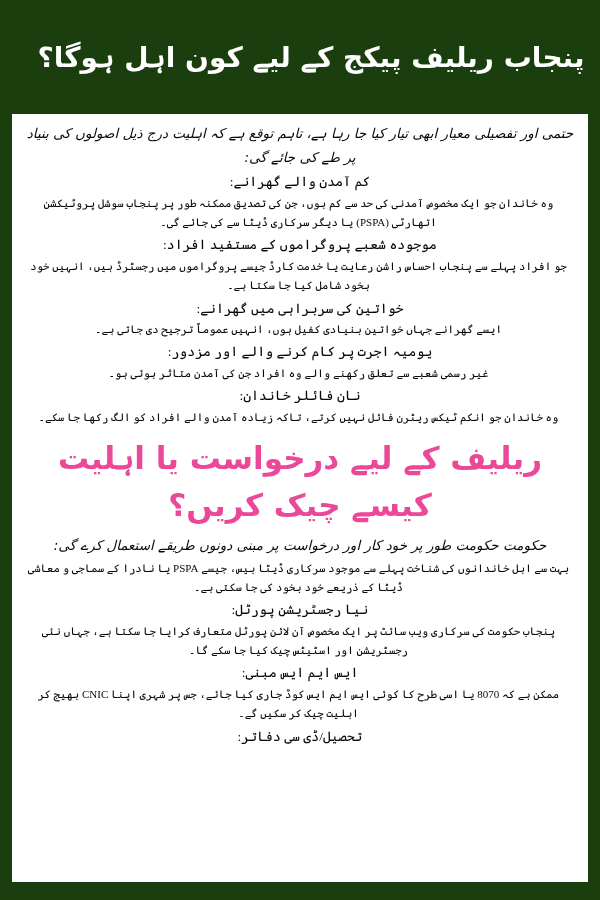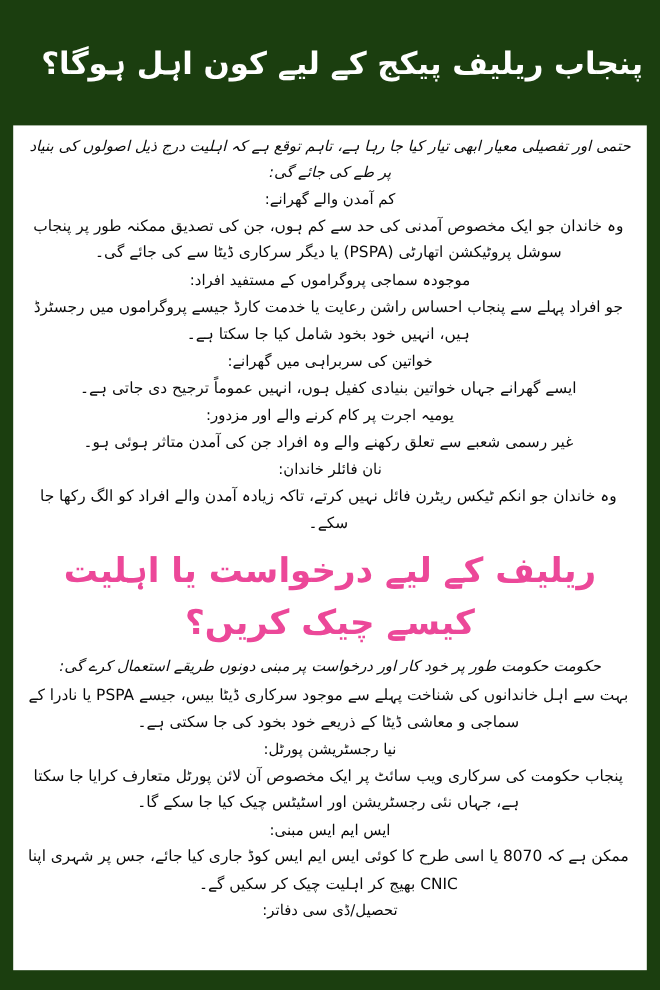--- a/index.html
+++ b/index.html
@@ -52,28 +52,29 @@
     overflow: hidden;
   }
   .intro-line {
     font-size: 13.5px;
     line-height: 1.75;
     margin: 0 0 1px 0;
     font-style: italic;
   }
   .section-block {
     margin: 0;
+    font-family: Liberation Serif, serif;
   }
   .section-heading {
     font-size: 13.5px;
     line-height: 1.75;
     margin: 0;
   }
   .section-body {
-    font-size: 14px;
+    font-size: 11px;
     line-height: 1.75;
     margin: 0 3px 1px 0;
   }
   .red-heading {
     color: #ec4899;
     font-size: 31px;
     font-weight: bold;
     line-height: 1.5;
     margin: 8px 0 6px 0;
     text-align: center;
@@ -92,21 +93,21 @@
   <div class="content-sheet">
 
     <p class="intro-line">حتمی اور تفصیلی معیار ابھی تیار کیا جا رہا ہے، تاہم توقع ہے کہ اہلیت درج ذیل اصولوں کی بنیاد پر طے کی جائے گی:</p>
 
     <div class="section-block">
       <div class="section-heading">کم آمدن والے گھرانے:</div>
       <div class="section-body">وہ خاندان جو ایک مخصوص آمدنی کی حد سے کم ہوں، جن کی تصدیق ممکنہ طور پر پنجاب سوشل پروٹیکشن اتھارٹی (PSPA) یا دیگر سرکاری ڈیٹا سے کی جائے گی۔</div>
     </div>
 
     <div class="section-block">
-      <div class="section-heading">موجودہ سماجی پروگراموں کے مستفید افراد:</div>
+      <div class="section-heading">موجودہ شعبے پروگراموں کے مستفید افراد:</div>
       <div class="section-body">جو افراد پہلے سے پنجاب احساس راشن رعایت یا خدمت کارڈ جیسے پروگراموں میں رجسٹرڈ ہیں، انہیں خود بخود شامل کیا جا سکتا ہے۔</div>
     </div>
 
     <div class="section-block">
       <div class="section-heading">خواتین کی سربراہی میں گھرانے:</div>
       <div class="section-body">ایسے گھرانے جہاں خواتین بنیادی کفیل ہوں، انہیں عموماً ترجیح دی جاتی ہے۔</div>
     </div>
 
     <div class="section-block">
       <div class="section-heading">یومیہ اجرت پر کام کرنے والے اور مزدور:</div>

